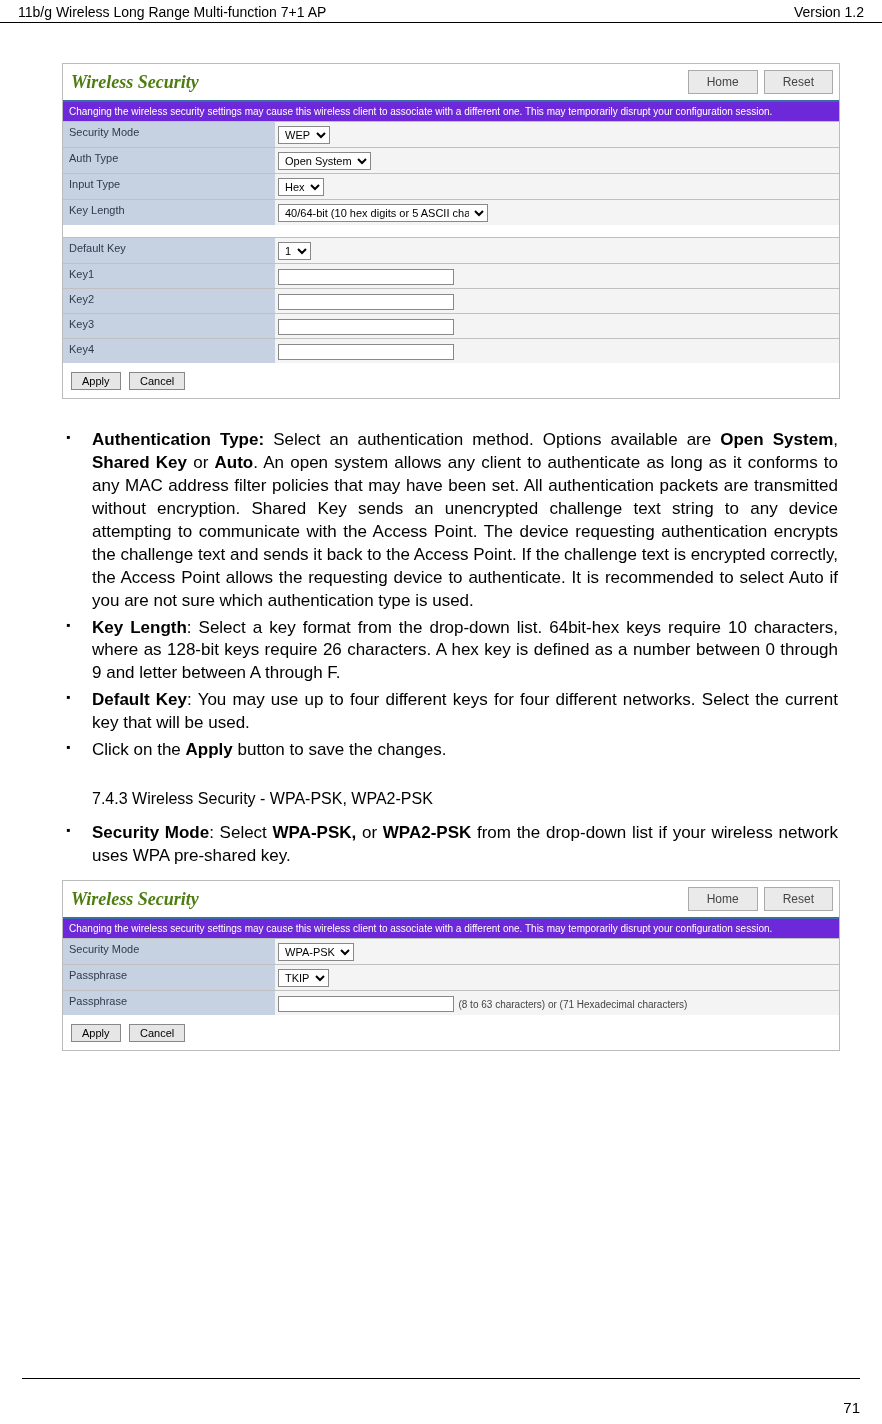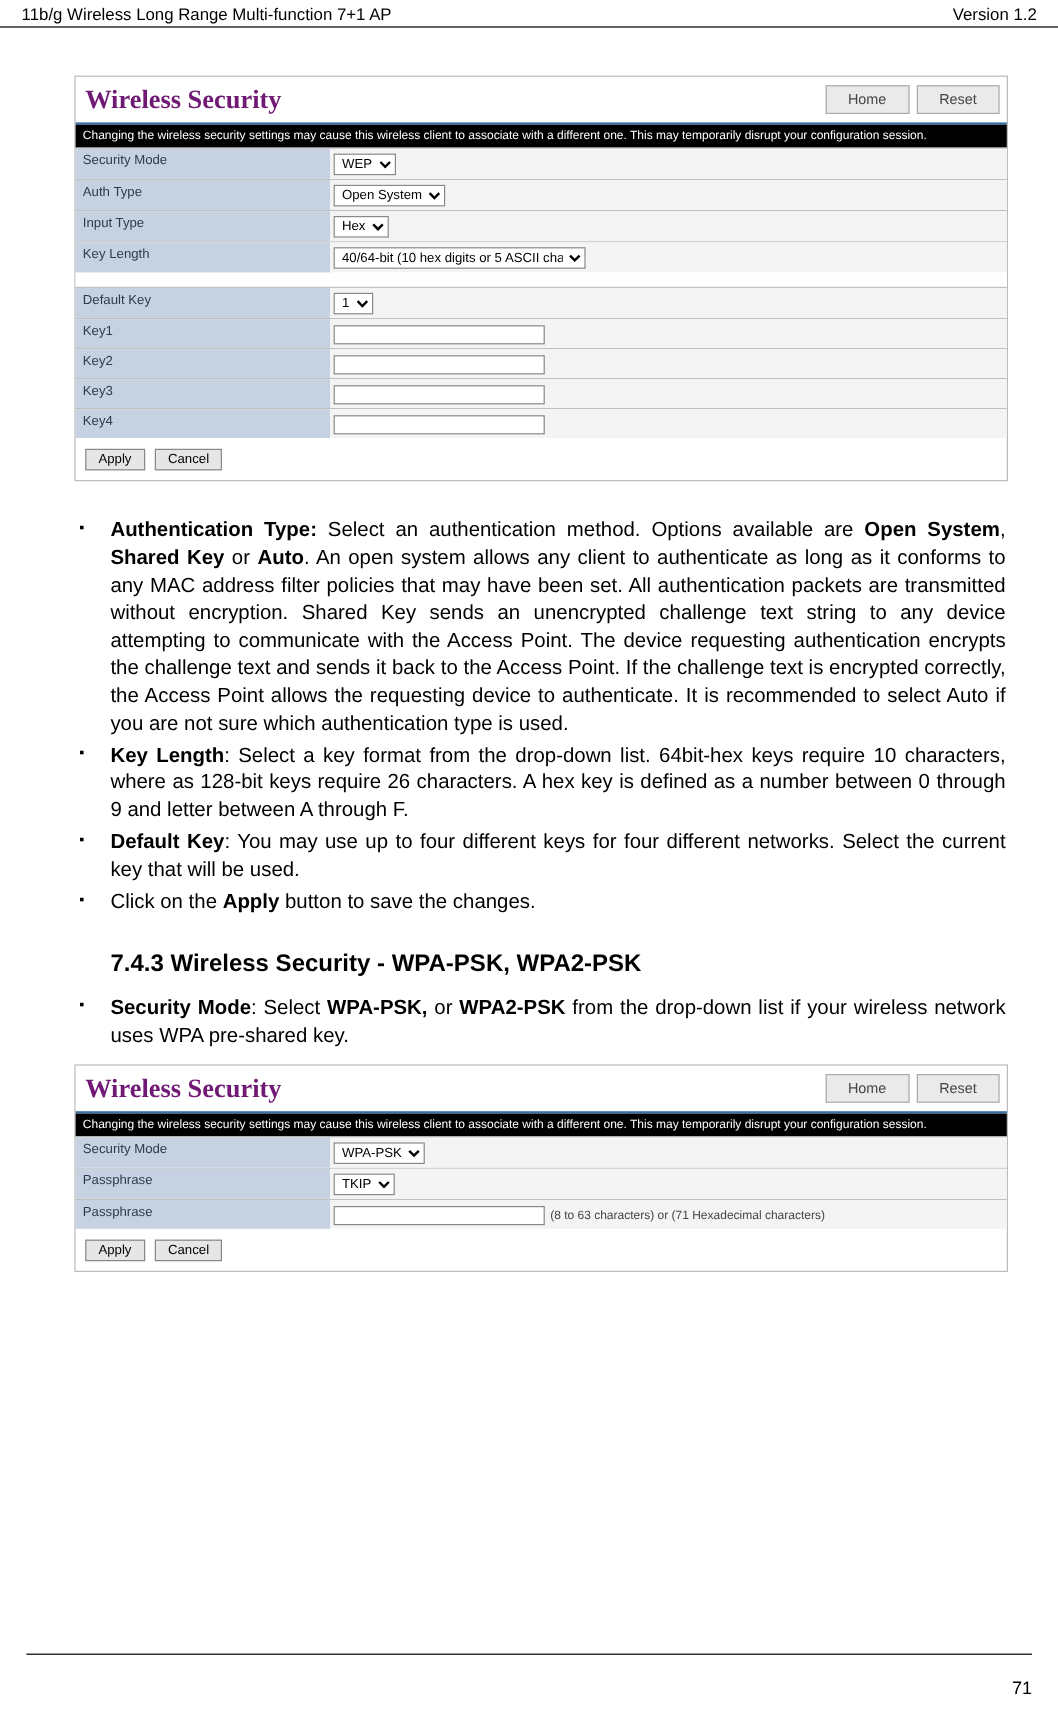--- a/index.html
+++ b/index.html
@@ -2,39 +2,39 @@
 <html><head>
 <meta charset="utf-8">
 <style>
   body{font-family:Arial,Helvetica,sans-serif;background:#fff;margin:0;padding:0}
   .page{width:882px;margin:0 auto;background:#fff;position:relative;min-height:1424px}
   .hdr{display:flex;justify-content:space-between;border-bottom:1px solid #000;padding:4px 18px 2px}
   .hdr span{font-size:14px}
   .panel-wrap{margin:40px 42px 0 62px}
   .panel{border:1px solid #bbb;background:#fff}
   .panel-title-bar{display:flex;align-items:center;padding:6px 6px 6px 8px;border-bottom:2px solid #3a6ea5}
-  .panel-title{font-weight:bold;font-size:22px;color:#701a75;font-family:Georgia,serif;flex:1}
+  .panel-title{font-weight:bold;font-size:18px;color:#4d7c0f;font-style:italic;font-family:Georgia,serif;flex:1}
   .btn{border:1px solid #aaa;background:#eaeaea;padding:4px 18px;font-size:12px;margin-left:6px;color:#444}
-  .info-strip{background:#000000;color:#fff;font-size:10px;padding:4px 6px}
+  .info-strip{background:#6d28d9;color:#fff;font-size:10px;padding:4px 6px}
   .row{display:flex;border-top:1px solid #c0c0c0}
   .row:nth-child(odd) .lab{background:#c6d2e1}
   .row:nth-child(even) .lab{background:#c6d2e1}
   .lab{background:#c6d2e1;width:200px;font-size:11px;padding:4px 6px;color:#2f3b4c}
   .val{flex:1;background:#f4f4f4;padding:3px}
   .sel,.inp{font-size:11px;border:1px solid #888;background:#fff;padding:1px 2px}
   .inp{width:170px}
   .sel-wide{width:210px}
   .gap{height:12px;background:#fff}
   .foot{padding:8px}
   .sbtn{border:1px solid #888;background:#e6e6e6;font-size:11px;padding:2px 10px;margin-right:4px}
   .body-text{margin:30px 44px 0 44px;font-size:17px;color:#000;text-align:justify}
   ul.bul{list-style:none;padding:0;margin:0}
   ul.bul>li{position:relative;padding-left:48px;margin-bottom:4px;line-height:1.35}
   ul.bul>li:before{content:"▪";position:absolute;left:22px;top:0;font-size:12px}
-  .section-h{font-weight:bold;font-size:20px;margin:28px 0 14px 48px}
+  .section-h{font-weight:normal;font-size:16px;margin:28px 0 14px 48px}
   .note{font-size:10px;color:#444}
   .pgnum{position:absolute;bottom:8px;right:22px;border-top:1px solid #000;width:838px;left:22px;text-align:right;padding-top:20px;font-size:15px}
 </style>
 </head>
 <body>
 
 <div class="page">
   <div class="hdr">
     <span>11b/g Wireless Long Range Multi-function 7+1 AP</span>
     <span>Version 1.2</span>

